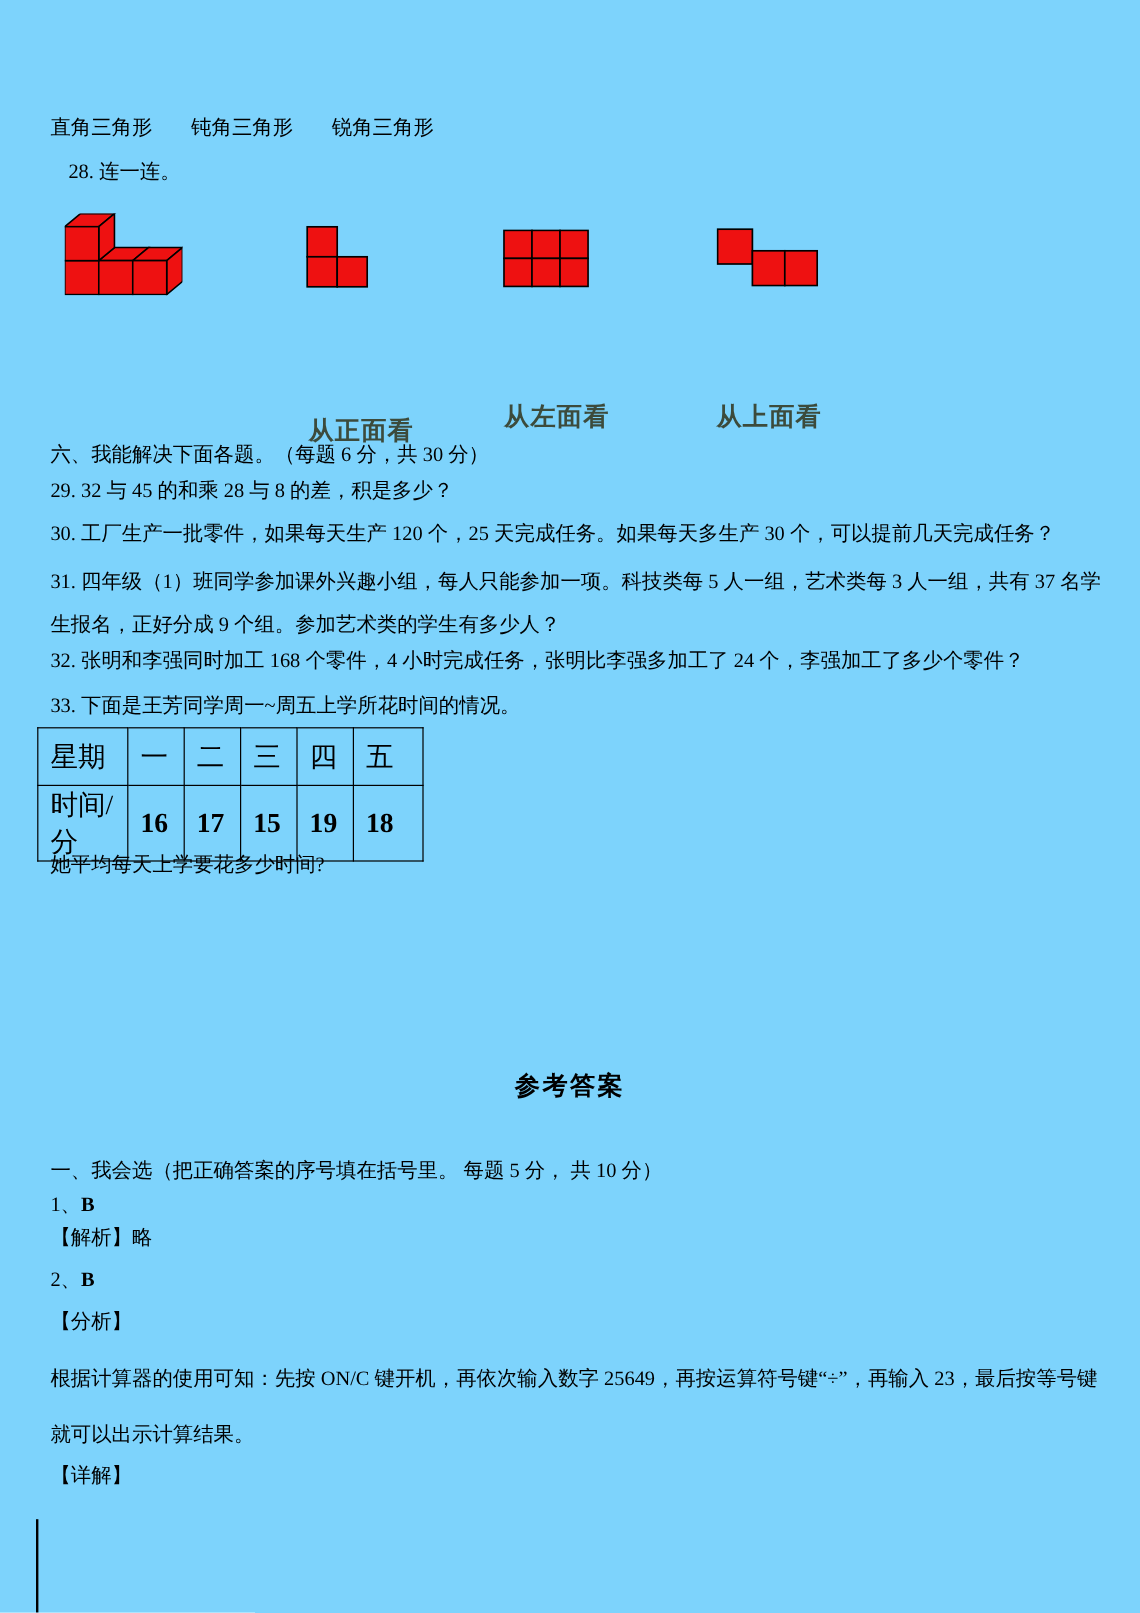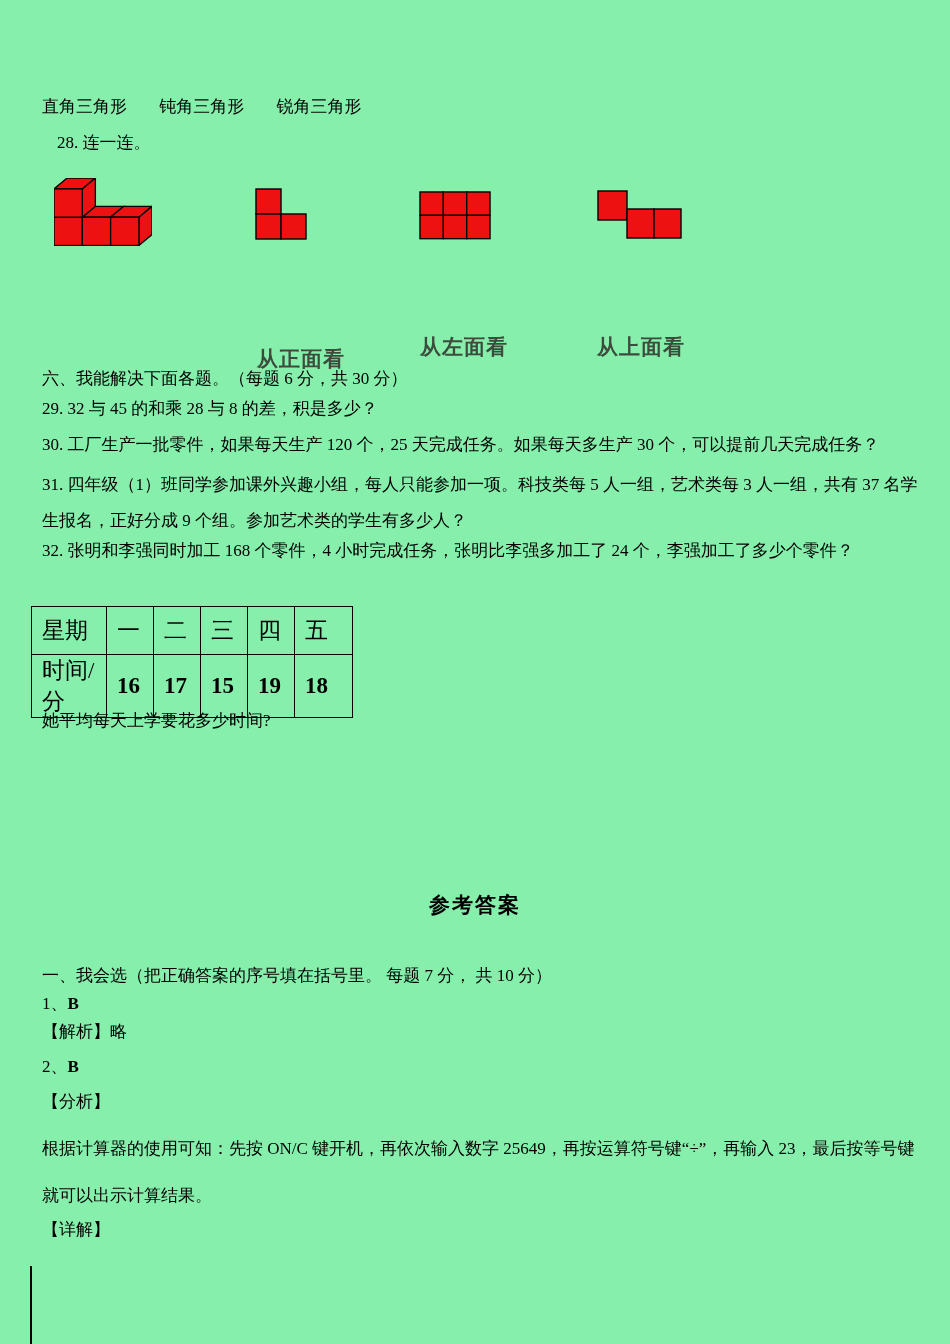--- a/index.html
+++ b/index.html
@@ -5,21 +5,21 @@
   html, body {
     margin: 0;
     padding: 0;
     background: #ffffff;
   }
   .page {
     position: relative;
     width: 950px;
     height: 1344px;
     margin: 0 auto;
-    background: #86efac;
+    background: #7dd3fc;
     font-family: "Liberation Serif", "DejaVu Serif", serif;
     font-size: 17px;
     color: #000000;
     overflow: hidden;
   }
   .abs { position: absolute; }
   .line { white-space: nowrap; line-height: 1.3; }
   .wrap { line-height: 36px; }
   .tri { margin-right: 28px; }
   .tri.last { margin-right: 0; }
@@ -128,20 +128,21 @@
   <div class="abs view-label" style="left:257px; top:345px;">从正面看</div>
   <div class="abs view-label" style="left:420px; top:333px;">从左面看</div>
   <div class="abs view-label" style="left:597px; top:333px;">从上面看</div>
 
   <div class="abs line" style="left:42px; top:368px;">六、我能解决下面各题。（每题 6 分，共 30 分）</div>
 
   <div class="abs line" style="left:42px; top:398px;">29. 32 与 45 的和乘 28 与 8 的差，积是多少？</div>
   <div class="abs line" style="left:42px; top:434px;">30. 工厂生产一批零件，如果每天生产 120 个，25 天完成任务。如果每天多生产 30 个，可以提前几天完成任务？</div>
   <div class="abs wrap" style="left:42px; top:467px; width:885px;">31. 四年级（1）班同学参加课外兴趣小组，每人只能参加一项。科技类每 5 人一组，艺术类每 3 人一组，共有 37 名学生报名，正好分成 9 个组。参加艺术类的学生有多少人？</div>
   <div class="abs line" style="left:42px; top:540px;">32. 张明和李强同时加工 168 个零件，4 小时完成任务，张明比李强多加工了 24 个，李强加工了多少个零件？</div>
+  <div class="abs line" style="left:42px; top:577px;">33. 下面是王芳同学周一~周五上学所花时间的情况。</div>
 
   <div class="abs" style="left:31px; top:606px;">
     <table class="time-table">
       <tbody>
           <tr>
         <td class="c0">星期</td>
         <td class="cn">一</td>
         <td class="cn">二</td>
         <td class="cn">三</td>
         <td class="cn">四</td>
@@ -156,21 +157,21 @@
         <td class="cl num">18</td>
       </tr>
     </tbody>
       </table>
   </div>
 
   <div class="abs line" style="left:42px; top:710px;">她平均每天上学要花多少时间?</div>
 
   <div class="abs answers-title" style="top:891px;">参考答案</div>
 
-  <div class="abs line" style="left:42px; top:965px;">一、我会选（把正确答案的序号填在括号里。 每题 7 分， 共 10 分）</div>
+  <div class="abs line" style="left:42px; top:965px;">一、我会选（把正确答案的序号填在括号里。 每题 5 分， 共 10 分）</div>
 
   <div class="abs line" style="left:42px; top:993px;">
     <span>1、</span><span class="bold-letter">B</span>
   </div>
 
   <div class="abs line" style="left:42px; top:1021px;">【解析】略</div>
 
   <div class="abs line" style="left:42px; top:1056px;">
     <span>2、</span><span class="bold-letter">B</span>
   </div>

